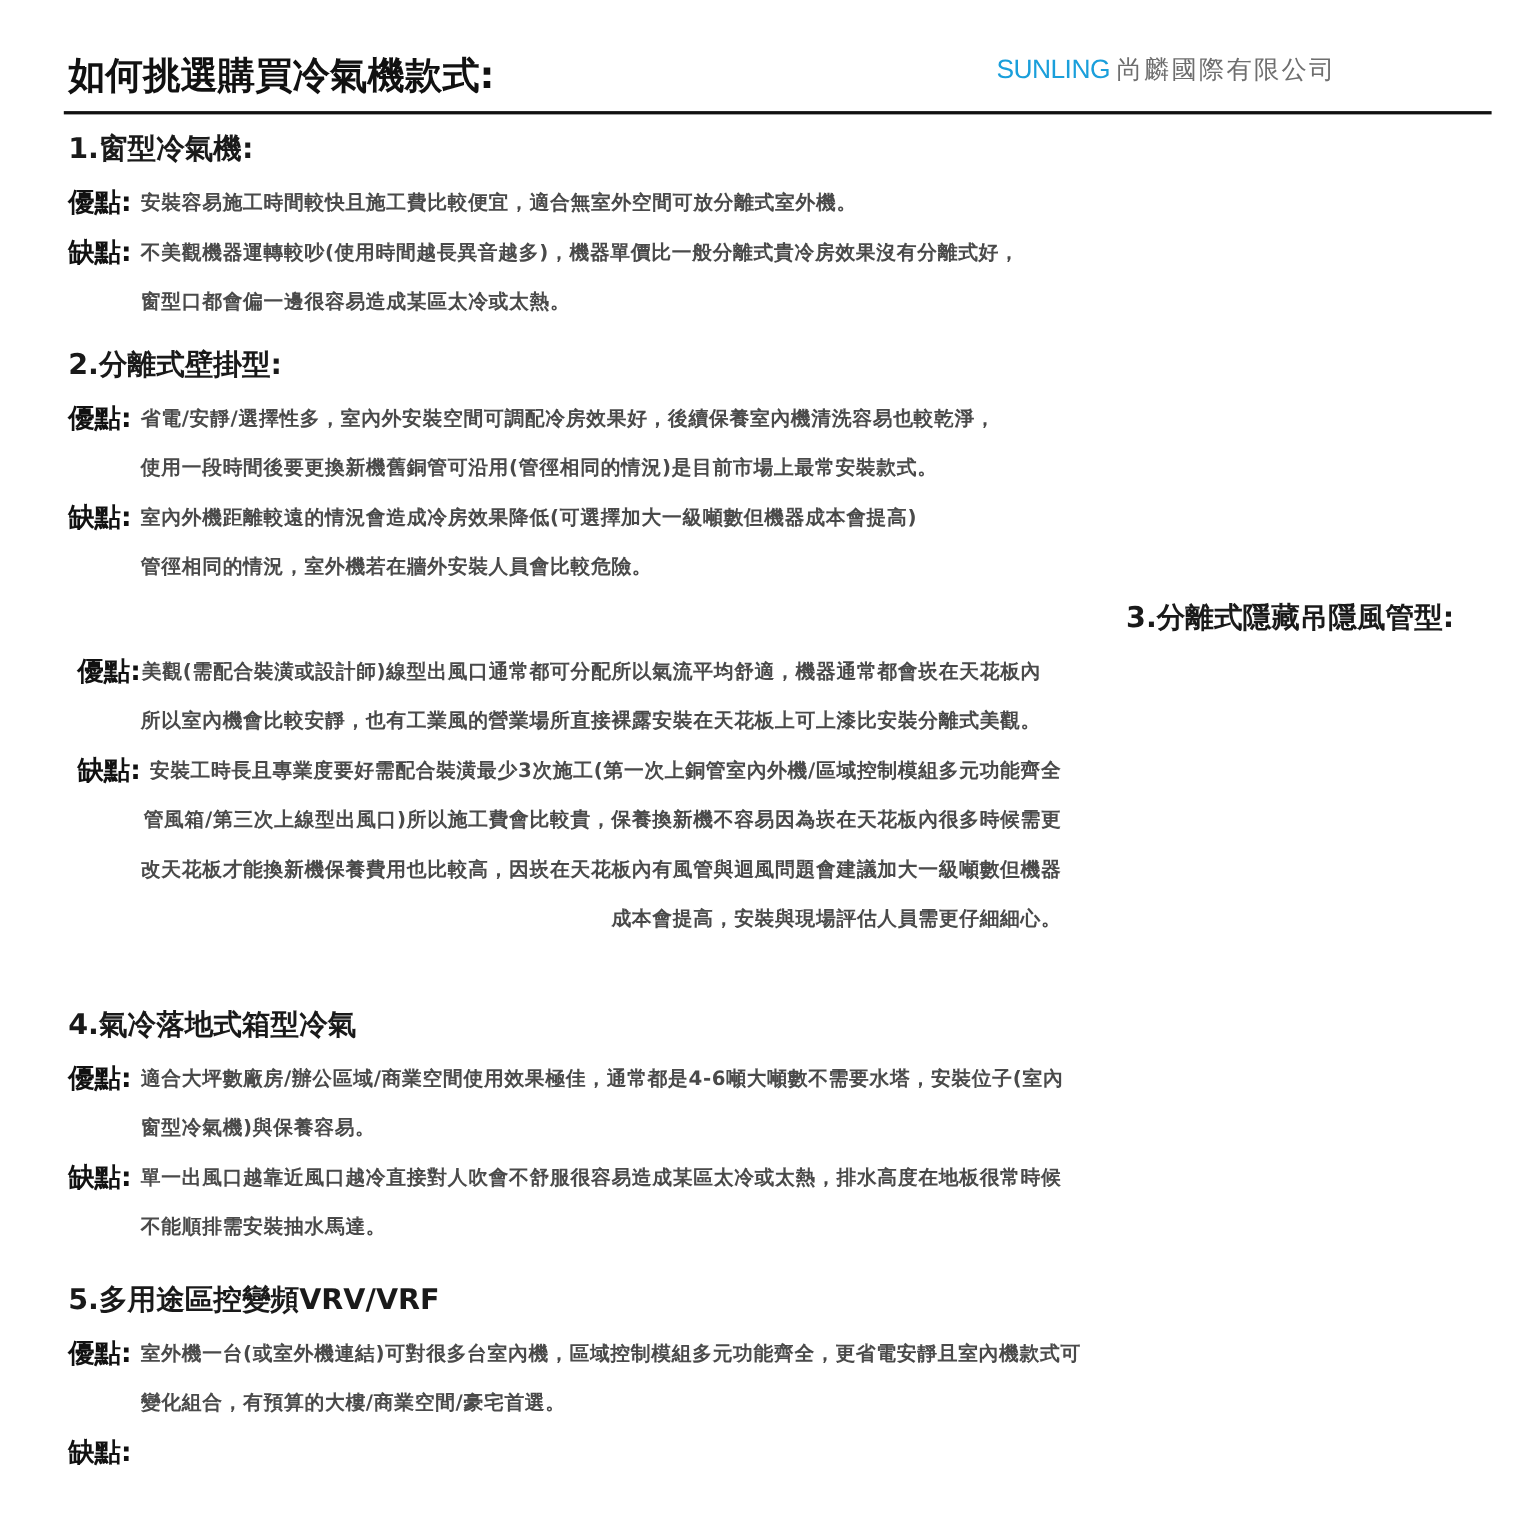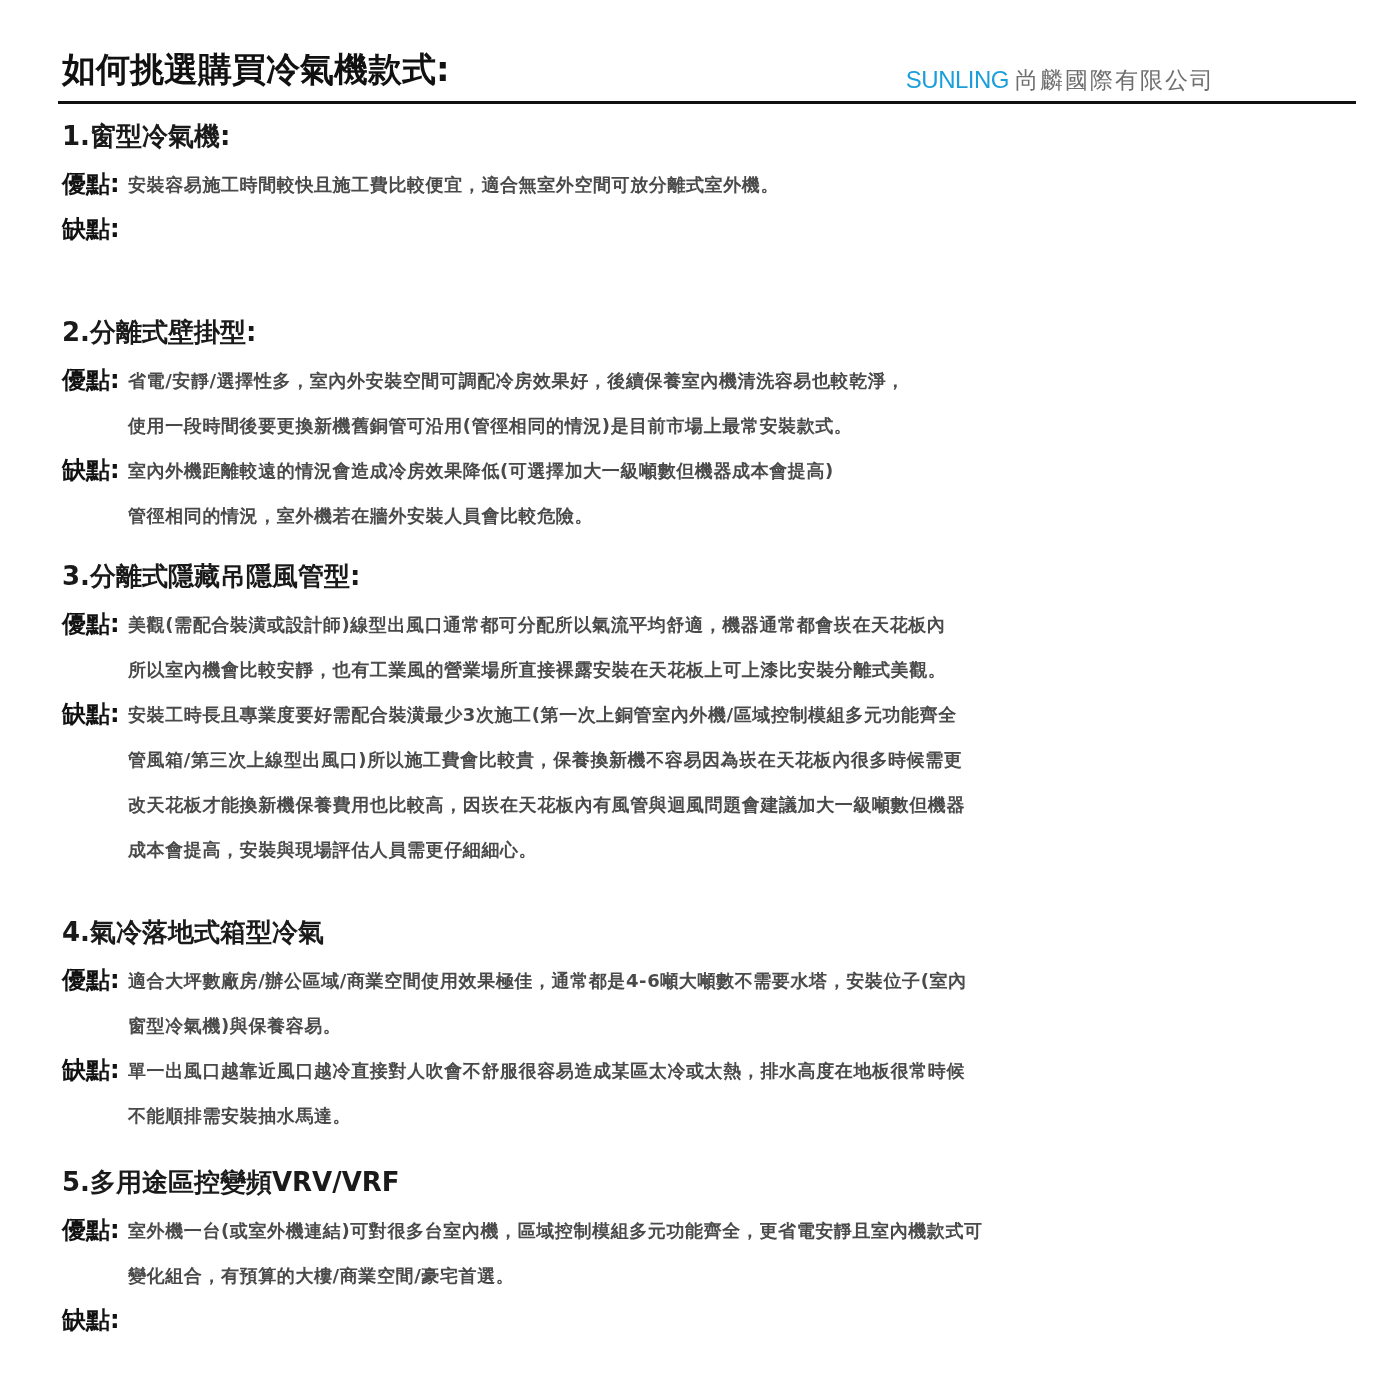--- a/index.html
+++ b/index.html
@@ -28,21 +28,21 @@
       font-size: 34px;
       font-weight: bold;
       color: #111111;
       letter-spacing: 0px;
       line-height: 50px;
       white-space: nowrap;
     }
     .brand {
       position: absolute;
       right: 60px;
-      top: 64px;
+      top: 48px;
       white-space: nowrap;
       line-height: 32px;
     }
     .brand-en {
       font-family: "Liberation Sans", sans-serif;
       font-size: 24px;
       color: #1a9fdb;
       letter-spacing: -0.5px;
       font-weight: normal;
     }
@@ -117,20 +117,24 @@
 <div class="section" style="top:116px;">
   <div class="section-heading">1.窗型冷氣機:</div>
   <div class="row" style="margin-top:6px;">
     <div class="row-label">優點:</div>
     <div class="row-lines">
       <div class="line">安裝容易施工時間較快且施工費比較便宜，適合無室外空間可放分離式室外機。</div>
     </div>
   </div>
   <div class="row">
     <div class="row-label">缺點:</div>
+    <div class="row-lines">
+      <div class="line">不美觀機器運轉較吵(使用時間越長異音越多)，機器單價比一般分離式貴冷房效果沒有分離式好，</div>
+      <div class="line indent">窗型口都會偏一邊很容易造成某區太冷或太熱。</div>
+    </div>
   </div>
 </div>
 
 <div class="section" style="top:312px;">
   <div class="section-heading">2.分離式壁掛型:</div>
   <div class="row" style="margin-top:6px;">
     <div class="row-label">優點:</div>
     <div class="row-lines">
       <div class="line">省電/安靜/選擇性多，室內外安裝空間可調配冷房效果好，後續保養室內機清洗容易也較乾淨，</div>
       <div class="line indent">使用一段時間後要更換新機舊銅管可沿用(管徑相同的情況)是目前市場上最常安裝款式。</div>
@@ -138,21 +142,21 @@
   </div>
   <div class="row">
     <div class="row-label">缺點:</div>
     <div class="row-lines">
       <div class="line">室內外機距離較遠的情況會造成冷房效果降低(可選擇加大一級噸數但機器成本會提高)</div>
       <div class="line indent">管徑相同的情況，室外機若在牆外安裝人員會比較危險。</div>
     </div>
   </div>
 </div>
 
-<div class="section" style="top:556px;">
+<div class="section" style="top:542px;text-align:right;">
   <div class="section-heading">3.分離式隱藏吊隱風管型:</div>
   <div class="row" style="margin-top:6px;">
     <div class="row-label">優點:</div>
     <div class="row-lines">
       <div class="line">美觀(需配合裝潢或設計師)線型出風口通常都可分配所以氣流平均舒適，機器通常都會崁在天花板內</div>
       <div class="line indent">所以室內機會比較安靜，也有工業風的營業場所直接裸露安裝在天花板上可上漆比安裝分離式美觀。</div>
     </div>
   </div>
   <div class="row">
     <div class="row-label">缺點:</div>

